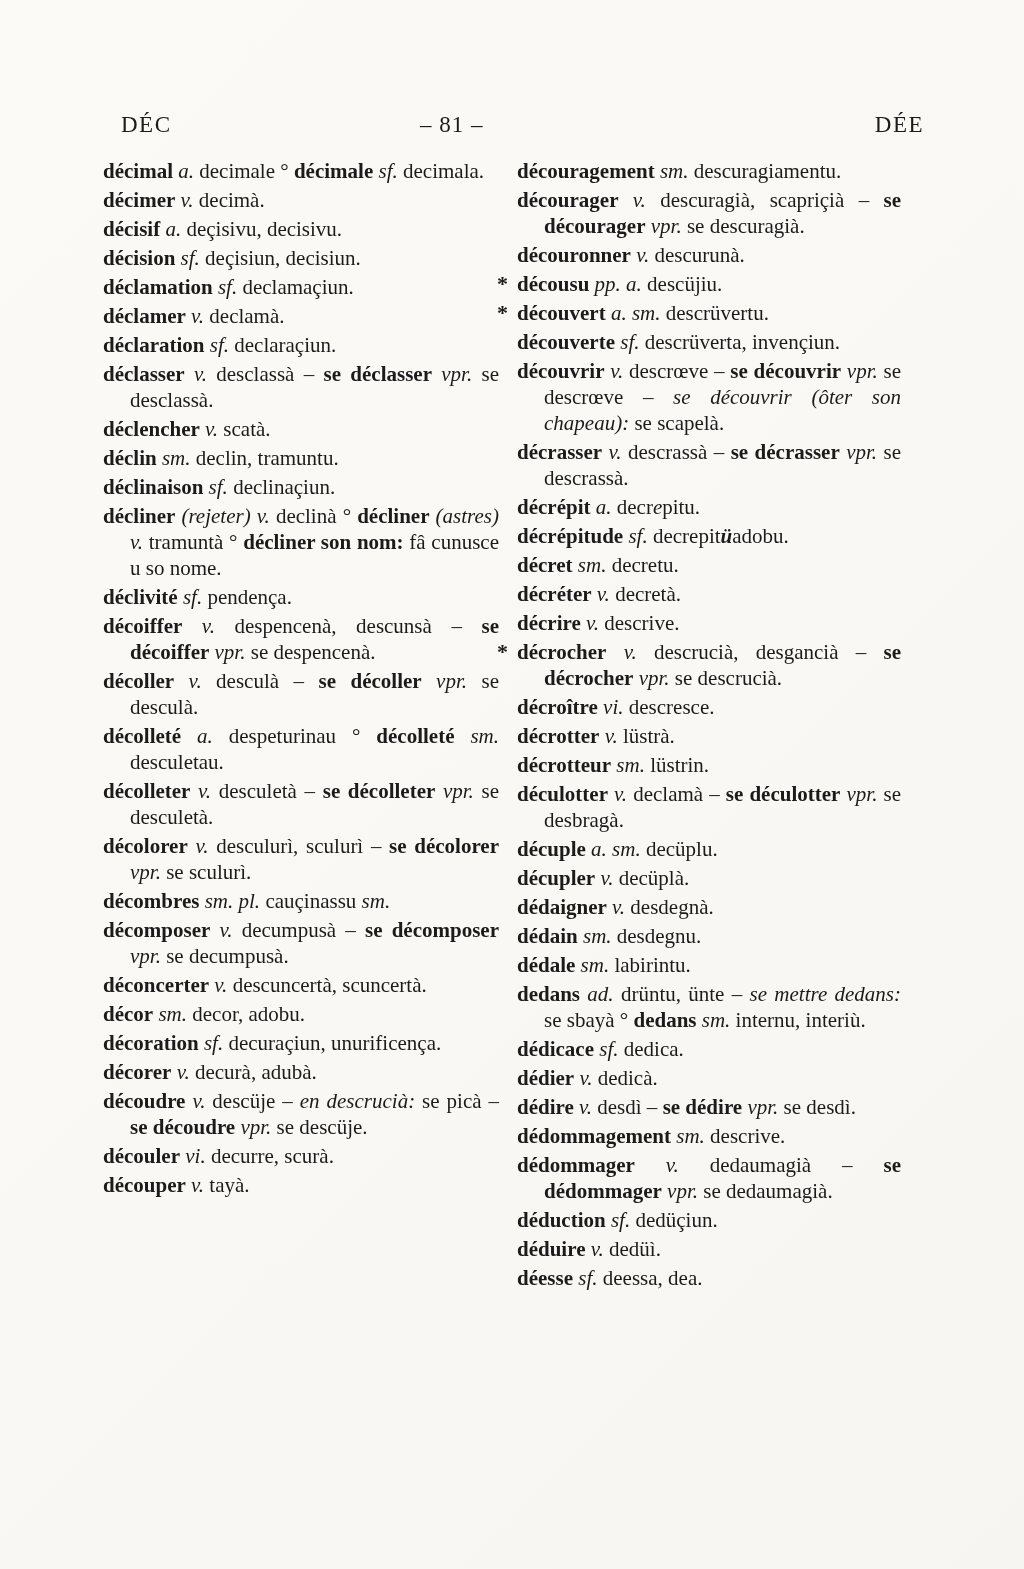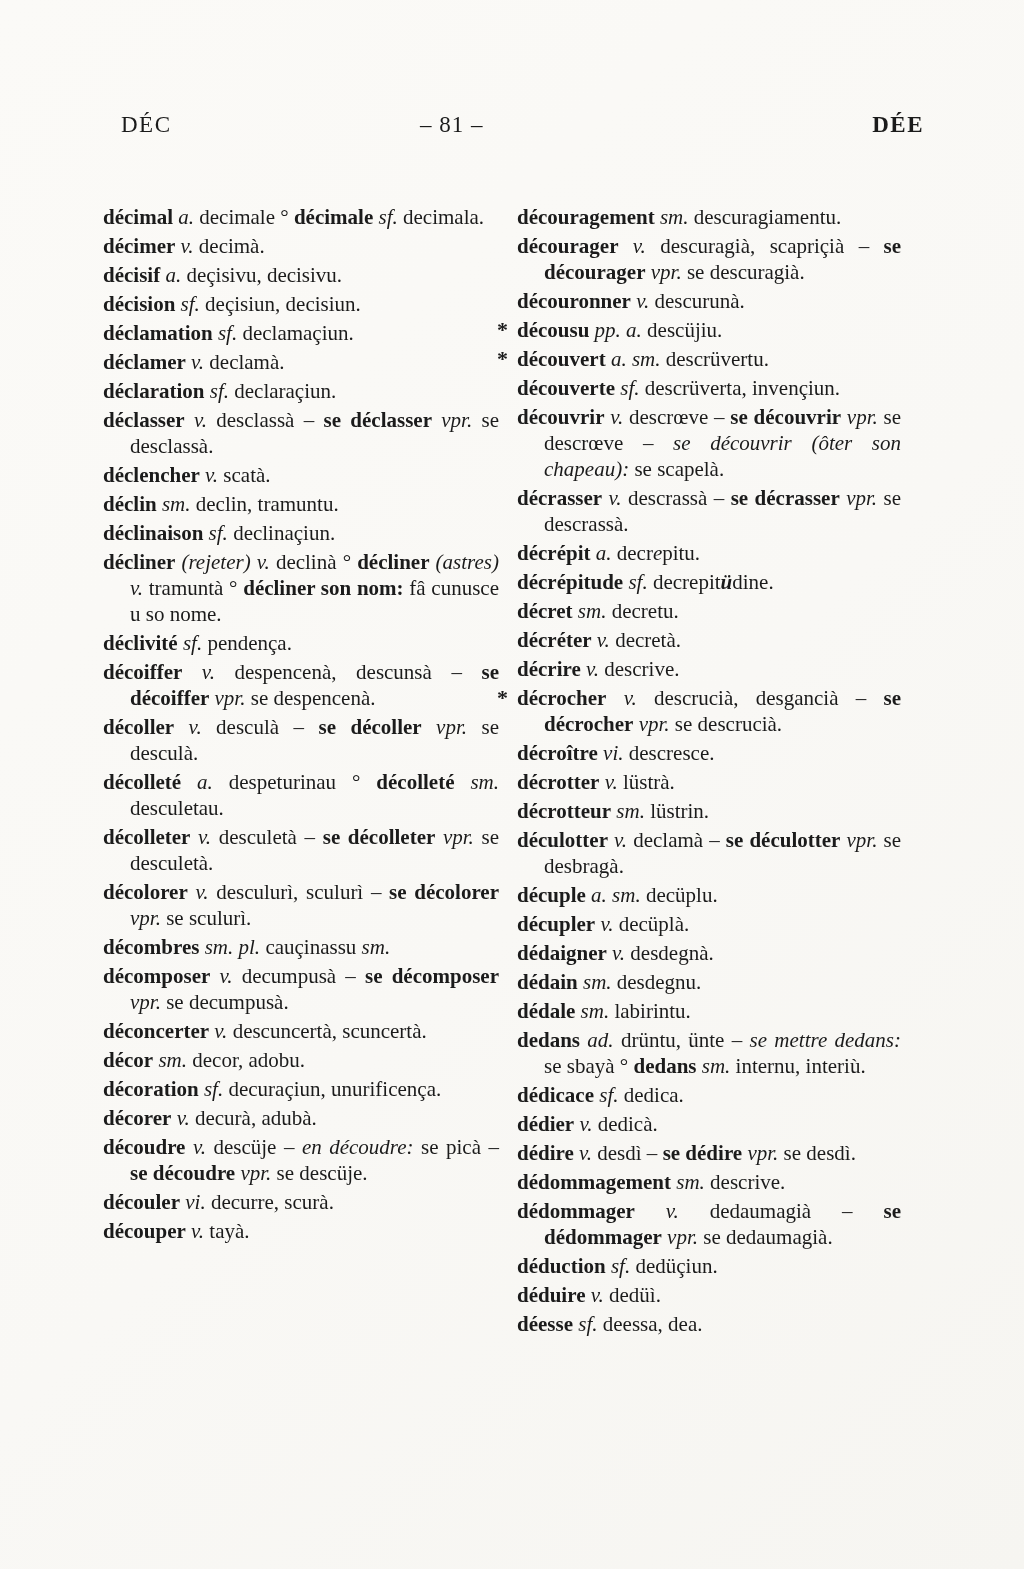--- a/index.html
+++ b/index.html
@@ -12,28 +12,27 @@
     width: 1024px;
     height: 1569px;
     margin: 0 auto;
     background: linear-gradient(135deg, #fbfaf7 0%, #f9f8f5 55%, #f6f5f1 100%);
     color: #1b1b1b;
     overflow: hidden;
   }
   .header { position: absolute; top: 112px; left: 0; width: 100%; height: 30px; font-size: 23px; margin-left: 20px; }
   .gw-left  { position: absolute; left: 101px; letter-spacing: 1.5px; }
   .pg-num   { position: absolute; left: 400px; width: 180px; text-align: left; letter-spacing: 1px; }
-  .gw-right { position: absolute; right: 120px; letter-spacing: 1.5px; font-weight: bold; }
+  .gw-right { position: absolute; right: 120px; letter-spacing: 1.5px; }
 
   .col {
     position: absolute;
     top: 158px;
     font-size: 21px;
     line-height: 26px;
-    margin-top: 46px;
   }
   .col-left  { left: 103px; width: 396px; }
   .col-right { left: 517px; width: 384px; }
 
   .entry {
     position: relative;
     padding-left: 27px;
     text-indent: -27px;
     margin-bottom: 3px;
     text-align: justify;
@@ -78,35 +77,35 @@
       <div class="entry"><span class="s-b">décoller</span><span class="s-i"> v.</span><span class="s-n"> desculà – </span><span class="s-b">se décoller</span><span class="s-i"> vpr.</span><span class="s-n"> se desculà.</span></div>
       <div class="entry"><span class="s-b">décolleté</span><span class="s-i"> a.</span><span class="s-n"> despeturinau ° </span><span class="s-b">décolleté</span><span class="s-i"> sm.</span><span class="s-n"> desculetau.</span></div>
       <div class="entry"><span class="s-b">décolleter</span><span class="s-i"> v.</span><span class="s-n"> desculetà – </span><span class="s-b">se décolleter</span><span class="s-i"> vpr.</span><span class="s-n"> se desculetà.</span></div>
       <div class="entry"><span class="s-b">décolorer</span><span class="s-i"> v.</span><span class="s-n"> desculurì, sculurì – </span><span class="s-b">se décolorer</span><span class="s-i"> vpr.</span><span class="s-n"> se sculurì.</span></div>
       <div class="entry"><span class="s-b">décombres</span><span class="s-i"> sm. pl.</span><span class="s-n"> cauçinassu </span><span class="s-i">sm.</span></div>
       <div class="entry"><span class="s-b">décomposer</span><span class="s-i"> v.</span><span class="s-n"> decumpusà – </span><span class="s-b">se décomposer</span><span class="s-i"> vpr.</span><span class="s-n"> se decumpusà.</span></div>
       <div class="entry"><span class="s-b">déconcerter</span><span class="s-i"> v.</span><span class="s-n"> descuncertà, scuncertà.</span></div>
       <div class="entry"><span class="s-b">décor</span><span class="s-i"> sm.</span><span class="s-n"> decor, adobu.</span></div>
       <div class="entry"><span class="s-b">décoration</span><span class="s-i"> sf.</span><span class="s-n"> decuraçiun, unurificença.</span></div>
       <div class="entry"><span class="s-b">décorer</span><span class="s-i"> v.</span><span class="s-n"> decurà, adubà.</span></div>
-      <div class="entry"><span class="s-b">découdre</span><span class="s-i"> v.</span><span class="s-n"> descüje – </span><span class="s-i">en découdre:</span><span class="s-n"> se picà – </span><span class="s-b">se découdre</span><span class="s-i"> vpr.</span><span class="s-n"> se descüje.</span></div>
+      <div class="entry"><span class="s-b">découdre</span><span class="s-i"> v.</span><span class="s-n"> descüje – </span><span class="s-i">en descrucià:</span><span class="s-n"> se picà – </span><span class="s-b">se découdre</span><span class="s-i"> vpr.</span><span class="s-n"> se descüje.</span></div>
       <div class="entry"><span class="s-b">découler</span><span class="s-i"> vi.</span><span class="s-n"> decurre, scurà.</span></div>
       <div class="entry"><span class="s-b">découper</span><span class="s-i"> v.</span><span class="s-n"> tayà.</span></div>
     </div>
   <div class="col col-right">
       <div class="entry"><span class="s-b">découragement</span><span class="s-i"> sm.</span><span class="s-n"> descuragiamentu.</span></div>
       <div class="entry"><span class="s-b">décourager</span><span class="s-i"> v.</span><span class="s-n"> descuragià, scapriçià – </span><span class="s-b">se décourager</span><span class="s-i"> vpr.</span><span class="s-n"> se descuragià.</span></div>
       <div class="entry"><span class="s-b">découronner</span><span class="s-i"> v.</span><span class="s-n"> descurunà.</span></div>
       <div class="entry"><span class="star">*</span><span class="s-b">décousu</span><span class="s-i"> pp. a.</span><span class="s-n"> descüjiu.</span></div>
       <div class="entry"><span class="star">*</span><span class="s-b">découvert</span><span class="s-i"> a. sm.</span><span class="s-n"> descrüvertu.</span></div>
       <div class="entry"><span class="s-b">découverte</span><span class="s-i"> sf.</span><span class="s-n"> descrüverta, invençiun.</span></div>
       <div class="entry"><span class="s-b">découvrir</span><span class="s-i"> v.</span><span class="s-n"> descrœve – </span><span class="s-b">se découvrir</span><span class="s-i"> vpr.</span><span class="s-n"> se descrœve – </span><span class="s-i">se découvrir (ôter son chapeau):</span><span class="s-n"> se scapelà.</span></div>
       <div class="entry"><span class="s-b">décrasser</span><span class="s-i"> v.</span><span class="s-n"> descrassà – </span><span class="s-b">se décrasser</span><span class="s-i"> vpr.</span><span class="s-n"> se descrassà.</span></div>
       <div class="entry"><span class="s-b">décrépit</span><span class="s-i"> a.</span><span class="s-n"> decr</span><span class="s-i">e</span><span class="s-n">pitu.</span></div>
-      <div class="entry"><span class="s-b">décrépitude</span><span class="s-i"> sf.</span><span class="s-n"> decrepit</span><span class="s-bi">ü</span><span class="s-n">dine.</span></div>
+      <div class="entry"><span class="s-b">décrépitude</span><span class="s-i"> sf.</span><span class="s-n"> decrepit</span><span class="s-bi">ü</span><span class="s-n">adobu.</span></div>
       <div class="entry"><span class="s-b">décret</span><span class="s-i"> sm.</span><span class="s-n"> decretu.</span></div>
       <div class="entry"><span class="s-b">décréter</span><span class="s-i"> v.</span><span class="s-n"> decretà.</span></div>
       <div class="entry"><span class="s-b">décrire</span><span class="s-i"> v.</span><span class="s-n"> descrive.</span></div>
       <div class="entry"><span class="star">*</span><span class="s-b">décrocher</span><span class="s-i"> v.</span><span class="s-n"> descrucià, desgancià – </span><span class="s-b">se décrocher</span><span class="s-i"> vpr.</span><span class="s-n"> se descrucià.</span></div>
       <div class="entry"><span class="s-b">décroître</span><span class="s-i"> vi.</span><span class="s-n"> descresce.</span></div>
       <div class="entry"><span class="s-b">décrotter</span><span class="s-i"> v.</span><span class="s-n"> lüstrà.</span></div>
       <div class="entry"><span class="s-b">décrotteur</span><span class="s-i"> sm.</span><span class="s-n"> lüstrin.</span></div>
       <div class="entry"><span class="s-b">déculotter</span><span class="s-i"> v.</span><span class="s-n"> declamà – </span><span class="s-b">se déculotter</span><span class="s-i"> vpr.</span><span class="s-n"> se desbragà.</span></div>
       <div class="entry"><span class="s-b">décuple</span><span class="s-i"> a. sm.</span><span class="s-n"> decüplu.</span></div>
       <div class="entry"><span class="s-b">décupler</span><span class="s-i"> v.</span><span class="s-n"> decüplà.</span></div>

